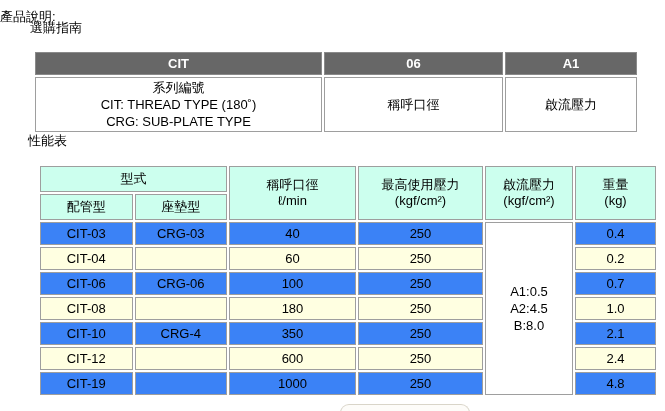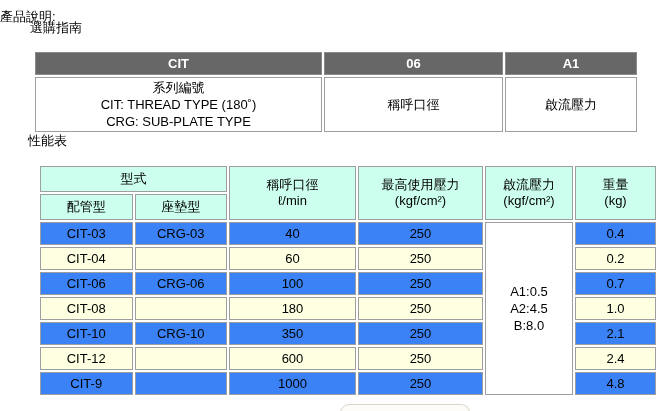--- a/index.html
+++ b/index.html
@@ -119,34 +119,34 @@
   </tr>
   <tr class="alt">
     <td>CIT-08</td>
     <td></td>
     <td>180</td>
     <td>250</td>
     <td>1.0</td>
   </tr>
   <tr>
     <td>CIT-10</td>
-    <td>CRG-10</td>
+    <td>CRG-4</td>
     <td>350</td>
     <td>250</td>
     <td>2.1</td>
   </tr>
   <tr class="alt">
     <td>CIT-12</td>
     <td></td>
     <td>600</td>
     <td>250</td>
     <td>2.4</td>
   </tr>
   <tr>
-    <td>CIT-9</td>
+    <td>CIT-19</td>
     <td></td>
     <td>1000</td>
     <td>250</td>
     <td>4.8</td>
   </tr>
 </tbody>
   </table>
 
 <div class="partial-button"></div>
 

